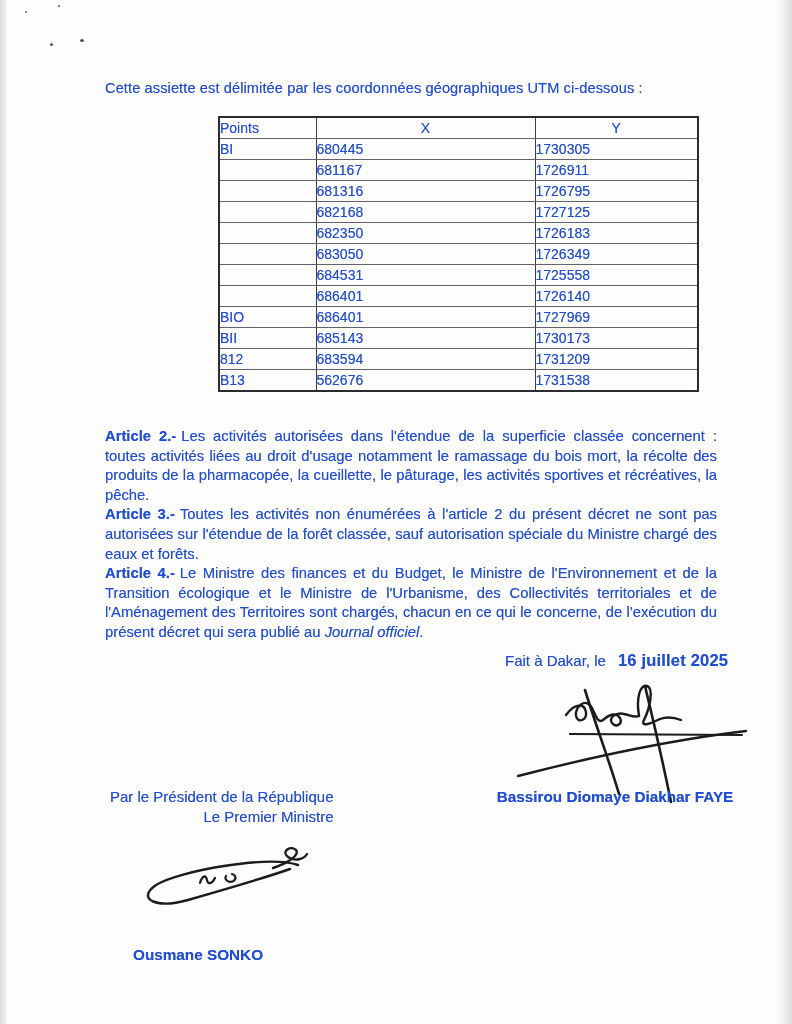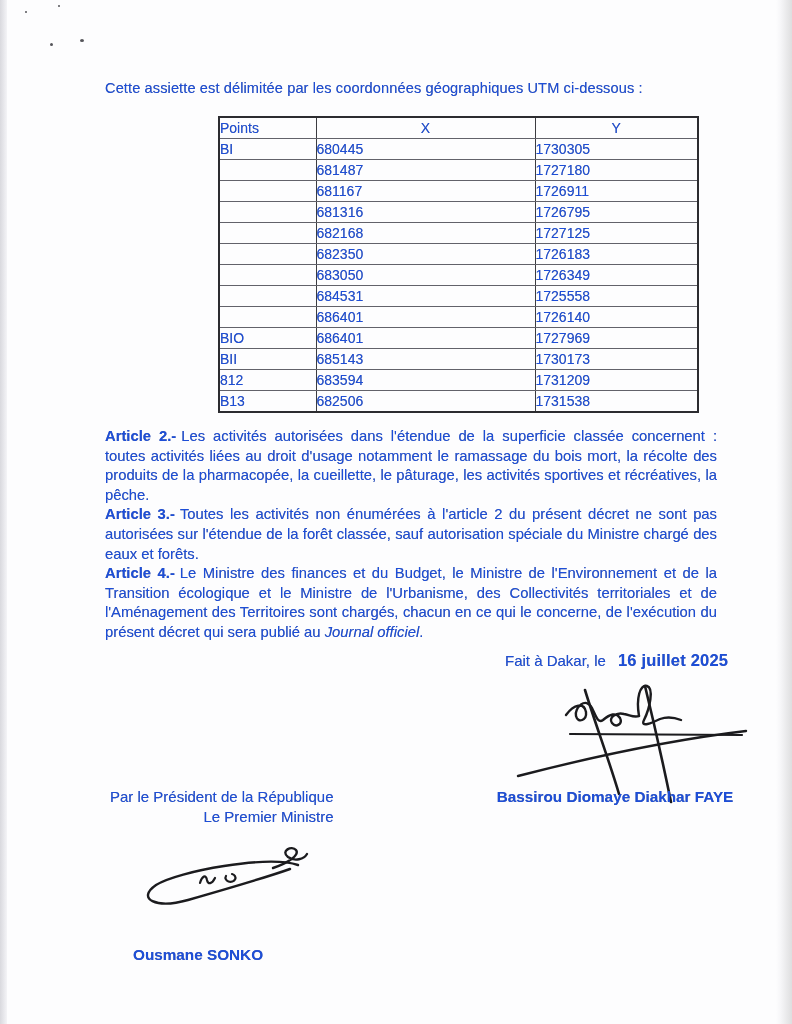--- a/index.html
+++ b/index.html
@@ -102,25 +102,20 @@
         <th class="col-y">Y</th>
       </tr>
     </thead>
     <tbody>
     <tr>
       <td class="cell-pts">BI</td>
       <td class="cell-x">680445</td>
       <td class="cell-y">1730305</td>
     </tr>
 
-    <tr>
-      <td class="cell-pts"></td>
-      <td class="cell-x">681487</td>
-      <td class="cell-y">1727180</td>
-    </tr>
 
     <tr>
       <td class="cell-pts"></td>
       <td class="cell-x">681167</td>
       <td class="cell-y">1726911</td>
     </tr>
 
     <tr>
       <td class="cell-pts"></td>
       <td class="cell-x">681316</td>
@@ -170,21 +165,21 @@
     </tr>
 
     <tr>
       <td class="cell-pts">812</td>
       <td class="cell-x">683594</td>
       <td class="cell-y">1731209</td>
     </tr>
 
     <tr>
       <td class="cell-pts">B13</td>
-      <td class="cell-x">682506</td>
+      <td class="cell-x">562676</td>
       <td class="cell-y">1731538</td>
     </tr>
   </tbody>
   </table>
 
   <div class="articles">
     <p><b>Article 2.-</b><span>Les activités autorisées dans l'étendue de la superficie classée concernent : toutes activités liées au droit d'usage notamment le ramassage du bois mort, la récolte des produits de la pharmacopée, la cueillette, le pâturage, les activités sportives et récréatives, la pêche.</span></p>
     <p><b>Article 3.-</b><span>Toutes les activités non énumérées à l'article 2 du présent décret ne sont pas autorisées sur l'étendue de la forêt classée, sauf autorisation spéciale du Ministre chargé des eaux et forêts.</span></p>
     <p><b>Article 4.-</b><span>Le Ministre des finances et du Budget, le Ministre de l'Environnement et de la Transition écologique et le Ministre de l'Urbanisme, des Collectivités territoriales et de l'Aménagement des Territoires sont chargés, chacun en ce qui le concerne, de l'exécution du présent décret qui sera publié au </span><i>Journal officiel</i><span>.</span></p>
   </div>

